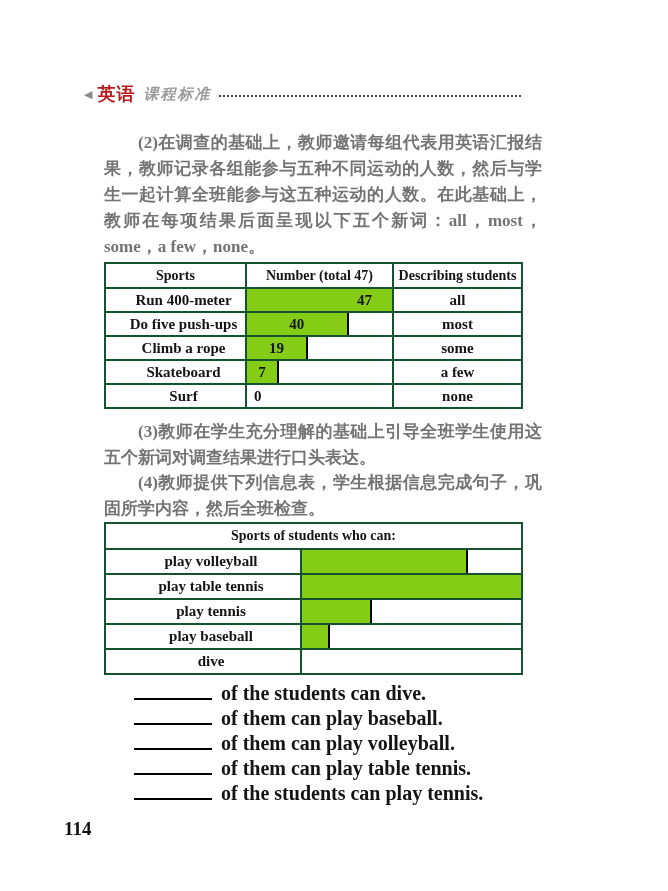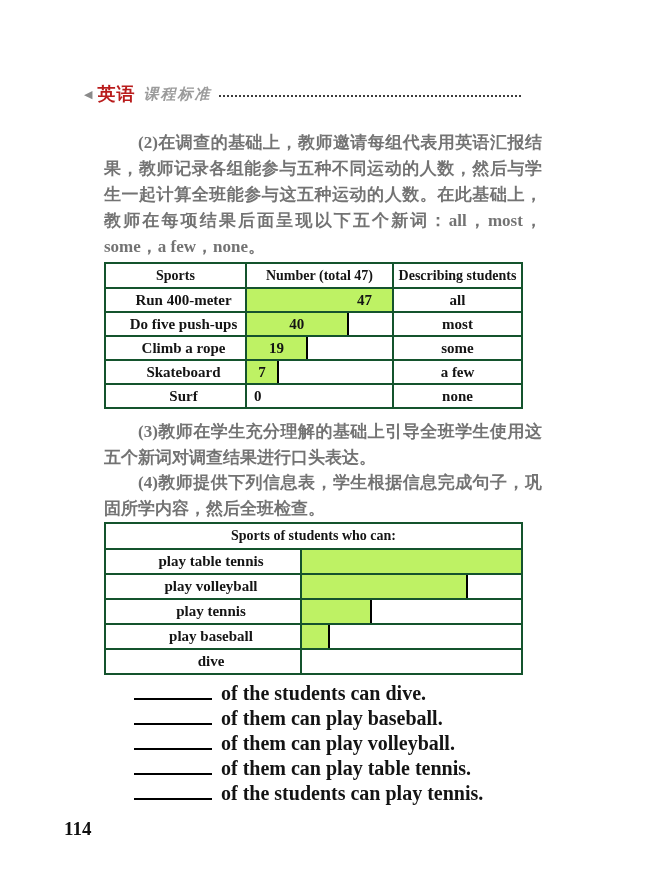--- a/index.html
+++ b/index.html
@@ -38,21 +38,21 @@
   #survey-table { top:262px; }
   #survey-table th { height:25px; font-size:14px; font-weight:bold; text-align:center; }
   #survey-table td { height:24px; }
   #students-table { top:522px; }
   #students-table th { height:26px; font-size:14px; font-weight:bold; text-align:center; }
   #students-table td { height:25px; }
   .label-cell { padding-left:16px; text-align:center; }
   .result-cell { text-align:center;margin-left:8px; }
   .bar-cell { padding:0; }
   .bar {
-    height:100%; background:#bef264; border-right:2px solid #000;
+    height:100%; background:#84cc16; border-right:2px solid #000;
     display:flex; align-items:center; justify-content:center;
   }
   .bar.num-right { justify-content:flex-end; padding-right:20px; }
   .zero-cell { padding-left:7px; text-align:left; }
   
   .sentences {
     position:absolute; left:134px; top:681px; width:400px;
     font-size:20px; line-height:25px; font-weight:600;
   }
   .sentence-line { white-space:nowrap; }
@@ -146,29 +146,29 @@
   <table class="data-table" id="students-table">
     <colgroup>
         <col style="width:196px">
         <col style="width:221px">
       </colgroup>
     <tbody>
         <tr>
       <th colspan="2">Sports of students who can:</th>
     </tr>
     <tr>
+      <td class="label-cell">play volleyball</td>
+      <td class="bar-cell">
+        <div class="bar" style="width: 76%;"></div>
+      </td>
+    </tr>
+    <tr>
       <td class="label-cell">play table tennis</td>
       <td class="bar-cell">
         <div class="bar" style="width: 100%; border-right: none;"></div>
-      </td>
-    </tr>
-    <tr>
-      <td class="label-cell">play volleyball</td>
-      <td class="bar-cell">
-        <div class="bar" style="width: 76%;"></div>
       </td>
     </tr>
     <tr>
       <td class="label-cell">play tennis</td>
       <td class="bar-cell">
         <div class="bar" style="width: 32%;"></div>
       </td>
     </tr>
     <tr>
       <td class="label-cell">play baseball</td>

